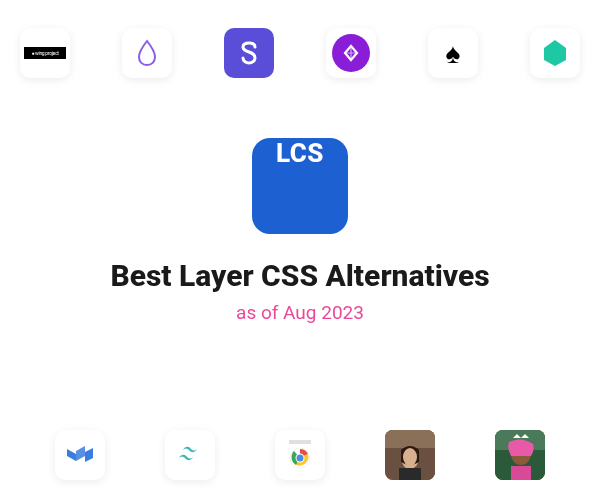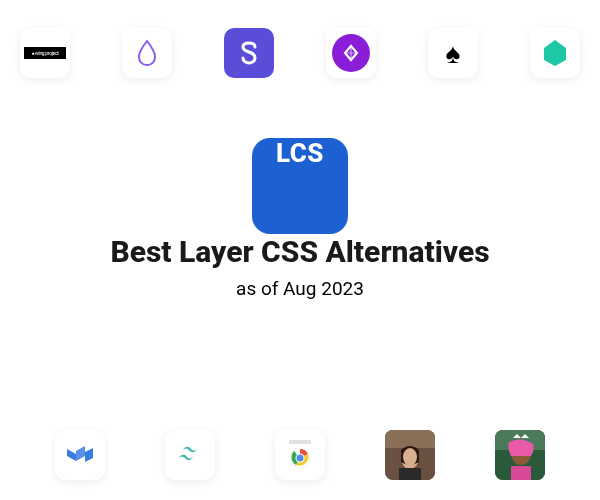--- a/index.html
+++ b/index.html
@@ -53,25 +53,26 @@
       justify-content: center;
       color: #ffffff;
       font-weight: 800;
       font-size: 26px;
       letter-spacing: 0.5px;
     }
     .title {
       font-size: 30px;
       font-weight: 800;
       color: #1a1a1a;
+      margin-top: 24px;
       text-align: center;
     }
     .subtitle {
       font-size: 19px;
-      color: #000000;
+      color: #ec4899;
       margin-top: 8px;
       text-align: center;
     }
     
     .icon-wing {
       background: #000;
       color: #fff;
       font-size: 6px;
       width: 42px;
       height: 12px;

